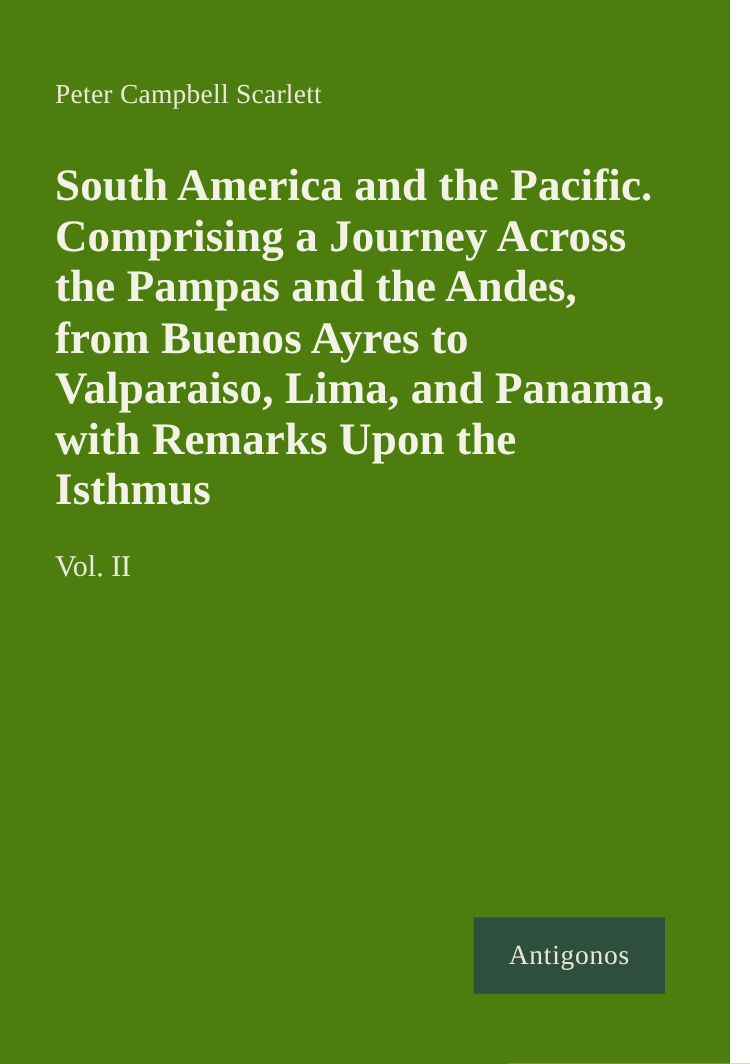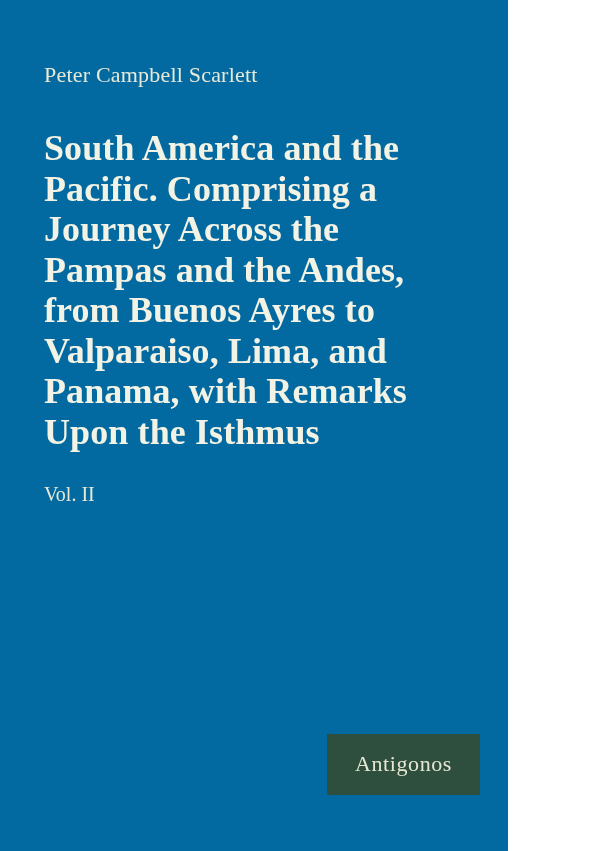--- a/index.html
+++ b/index.html
@@ -7,23 +7,23 @@
     padding: 0;
   }
   body {
     width: 600px;
     height: 851px;
     background: #ffffff;
     font-family: "Liberation Serif", serif;
   }
   .cover {
     position: relative;
-    width: 508px;
+    width: 584px;
     height: 851px;
-    background: #0369a1;
+    background: #4d7c0f;
     box-sizing: border-box;
     overflow: hidden;
   }
   .content {
     position: absolute;
     left: 44px;
     top: 0;
     right: 44px;
   }
   .author {
@@ -38,28 +38,28 @@
     font-family: "Liberation Serif", serif;
     font-weight: bold;
     font-size: 36px;
     line-height: 40.5px;
     color: #f2f3e4;
     margin-top: 38px;
     letter-spacing: 0.1px;
   }
   .subtitle {
     font-family: "Liberation Serif", serif;
-    font-size: 20px;
+    font-size: 24px;
     line-height: 28px;
     color: #e8ead6;
     margin-top: 28px;
   }
   .publisher-wrap {
     position: absolute;
-    right: 28px;
+    right: 52px;
     bottom: 56px;
     padding-left: 48px;
   }
   .publisher {
     display: inline-block;
     background: #2f4f3e;
     color: #e6e8d4;
     font-family: "Liberation Serif", serif;
     font-size: 22px;
     letter-spacing: 0.6px;

